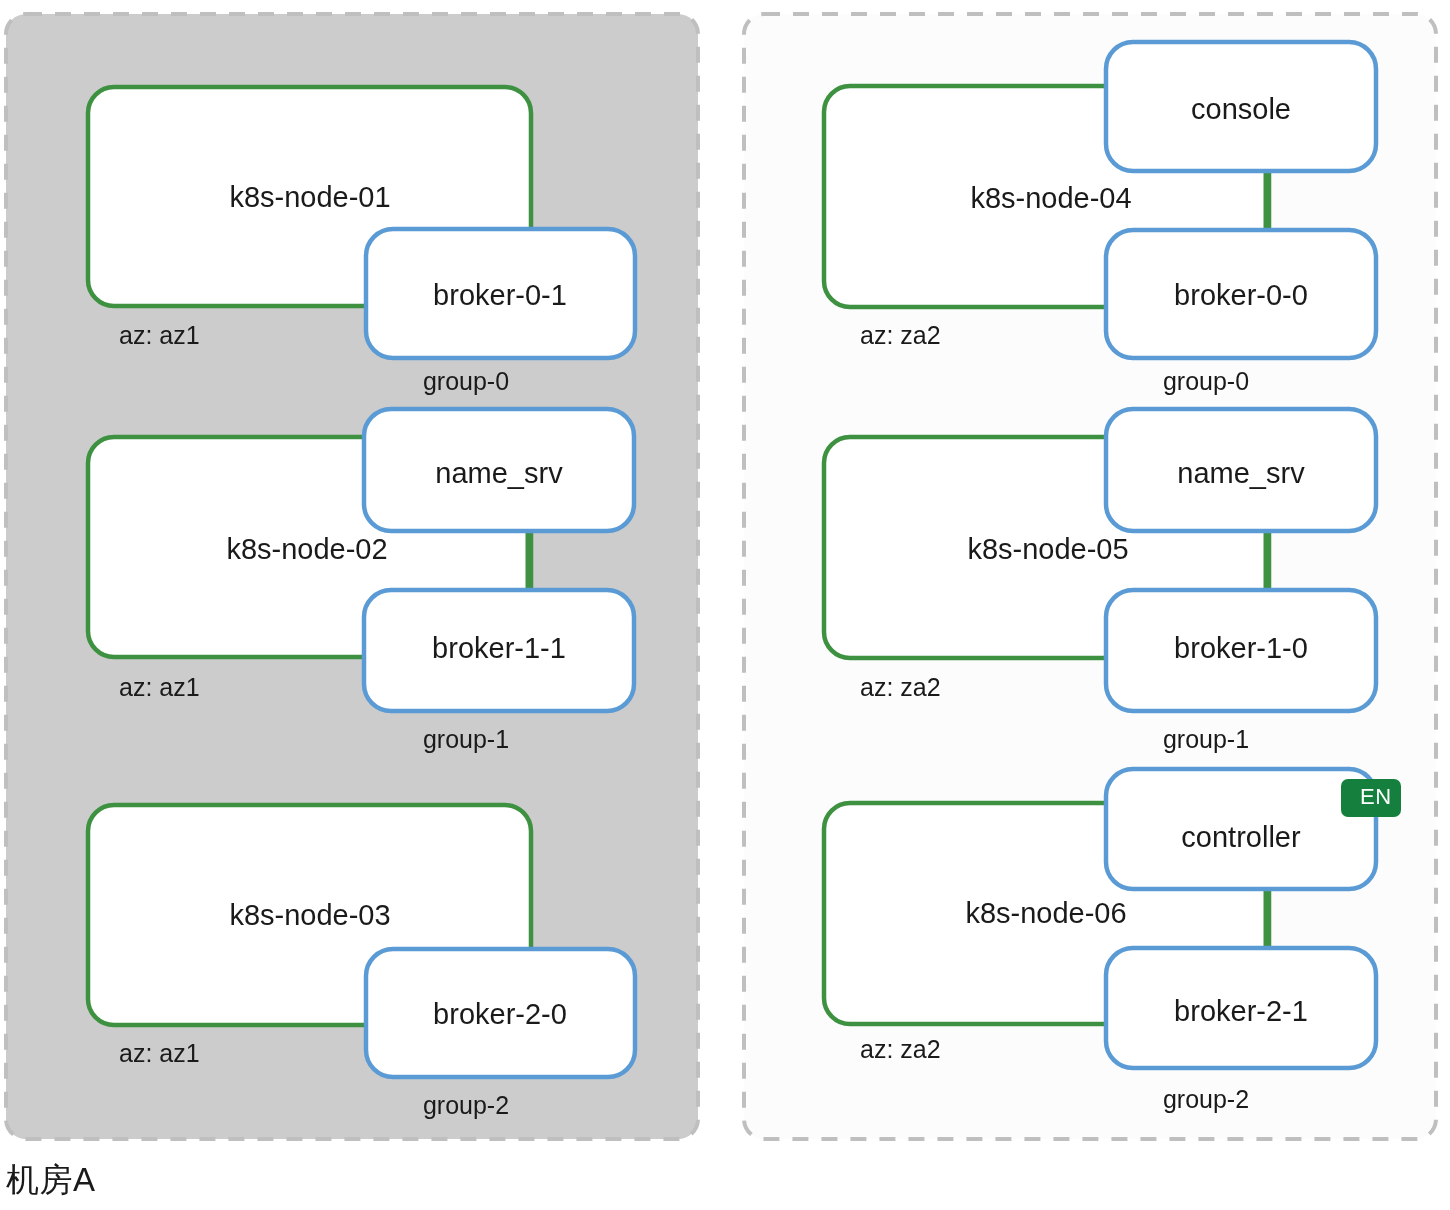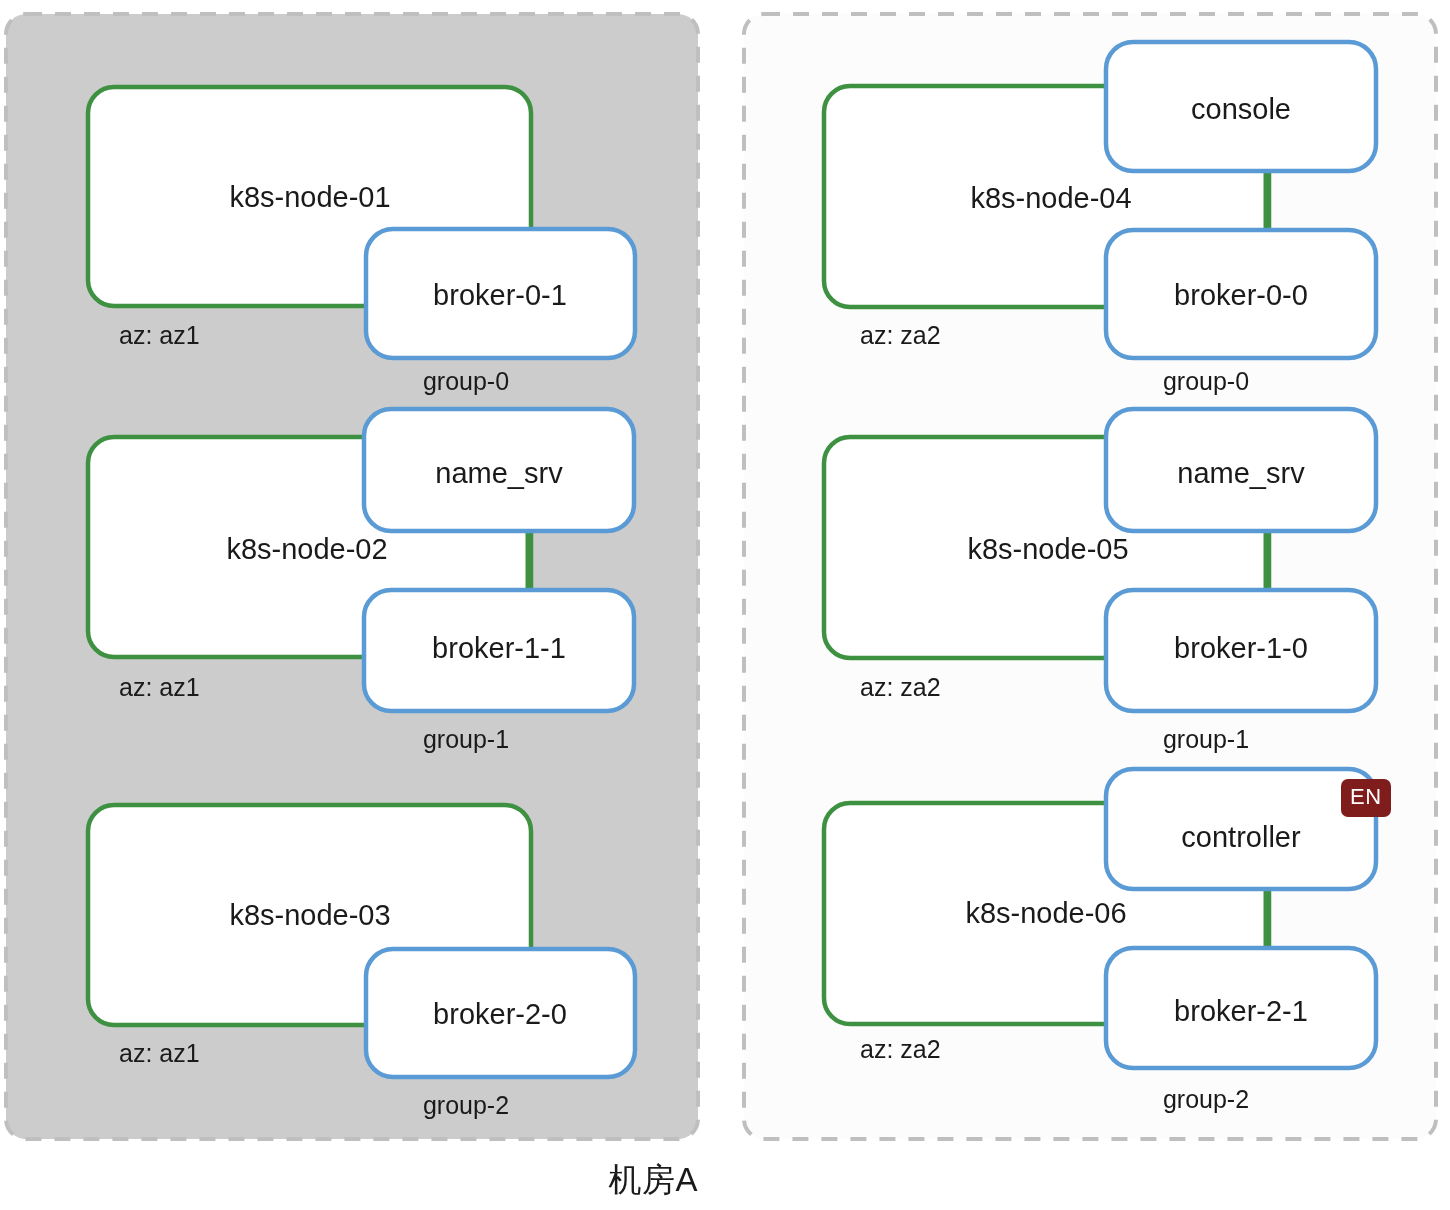--- a/index.html
+++ b/index.html
@@ -1,24 +1,24 @@
 <!DOCTYPE html>
 <html><head>
 <meta charset="utf-8">
 <style>
   html,body{margin:0;padding:0;background:#ffffff;}
   body{width:1450px;height:1210px;position:relative;overflow:hidden;
        font-family:"Liberation Sans","DejaVu Sans",sans-serif;}
   #stage{position:absolute;left:0;top:0;width:1450px;height:1210px;}
   svg.layer{position:absolute;left:0;top:0;width:1450px;height:1210px;overflow:visible;}
   .dc-label{position:absolute;font-size:33px;color:#1a1a1a;letter-spacing:.5px;
-            text-align:right;white-space:nowrap;}
-  .en-badge{position:absolute;background:#7f1d1d;color:#ffffff;
+            text-align:left;white-space:nowrap;}
+  .en-badge{position:absolute;background:#15803d;color:#ffffff;
             border-radius:7px;font-size:22px;line-height:1;
-            padding:7px 9px 9px 9px;letter-spacing:.5px;text-align:center;}
+            padding:7px 9px 9px 19px;letter-spacing:.5px;text-align:center;}
 </style>
 </head>
 <body>
 
 <div id="stage">
 
   <svg class="layer">
     <rect x="6" y="14" width="692" height="1125" rx="20" ry="20" fill="#cccccc" stroke="#bfbfbf" stroke-width="4" stroke-dasharray="16 13"></rect>
     <rect x="744" y="14" width="692" height="1125" rx="20" ry="20" fill="#fcfcfc" stroke="#bfbfbf" stroke-width="4" stroke-dasharray="16 13"></rect>
   </svg>

